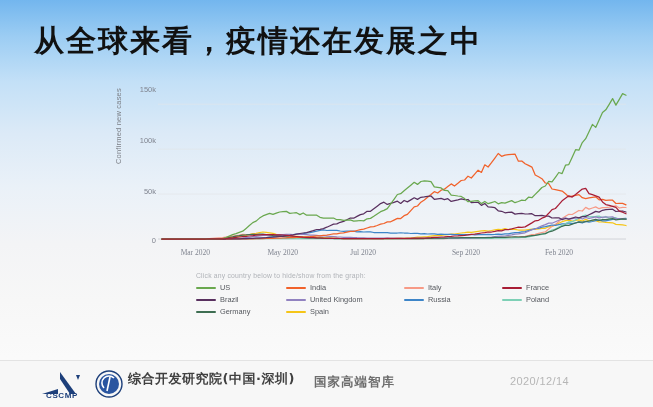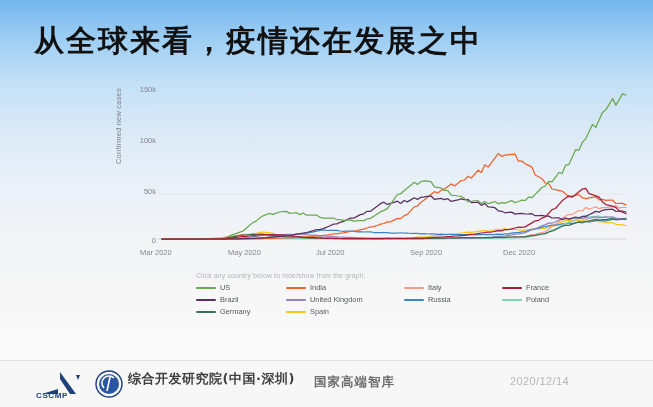--- a/index.html
+++ b/index.html
@@ -40,21 +40,21 @@
     transform:rotate(-90deg);transform-origin:0 0;
     font-size:7.5px;color:#7b7f86;white-space:nowrap;
     letter-spacing:.2px;
   }
   .ytick{
     position:absolute;right:0;font-size:7.5px;color:#808590;
     text-align:right;width:40px;
   }
   .xtick{
     position:absolute;font-size:7.5px;color:#808590;
-    text-align:left;width:70px;
+    text-align:right;width:70px;font-family:Liberation Serif, serif;
   }
 
   
   .legend{
     position:absolute;left:196px;top:272px;width:420px;
   }
   .legend-hint{
     font-size:6.8px;color:#b0b3b8;margin-bottom:4px;letter-spacing:.2px;
   }
   .legend-grid{
@@ -78,21 +78,21 @@
     text-underline-offset:1px;
   }
 
   
   .footer{
     position:absolute;left:0;bottom:0;width:653px;height:46px;
     background:#f7f7f7;border-top:1px solid #e3e3e3;
   }
   .cscmp{position:absolute;left:36px;top:8px;width:52px;height:32px;}
   .cscmp-txt{
-    position:absolute;left:36px;top:30px;width:52px;
+    position:absolute;left:36px;top:30px;width:52px;text-align:center;
     font-size:8px;font-weight:700;color:#1d3f7a;letter-spacing:.6px;
   }
   .cdi-mark{position:absolute;left:95px;top:9px;width:28px;height:28px;}
   .cdi-cn{
     position:absolute;left:128px;top:9px;
     font-size:13px;font-weight:700;color:#404040;letter-spacing:.5px;
     font-family:"DejaVu Sans","Liberation Sans",sans-serif;white-space:nowrap;
   }
   .cdi-en{
     position:absolute;left:129px;top:26px;
@@ -136,23 +136,23 @@
         <path d="M44.0 167.0 L47.4 167.0 L50.7 167.0 L54.1 167.0 L57.4 167.0 L60.8 167.0 L64.2 167.0 L67.5 167.0 L70.9 167.0 L74.3 167.0 L77.6 167.0 L81.0 167.0 L84.3 167.0 L87.7 167.0 L91.1 167.0 L94.4 167.0 L97.8 167.0 L101.2 167.0 L104.5 167.0 L107.9 166.8 L111.2 166.7 L114.6 166.6 L118.0 166.5 L121.3 166.3 L124.7 166.2 L128.1 165.7 L131.4 165.3 L134.8 164.7 L138.1 164.4 L141.5 163.9 L144.9 163.5 L148.2 163.3 L151.6 163.0 L155.0 163.1 L158.3 162.9 L161.7 162.6 L165.0 162.5 L168.4 162.4 L171.8 162.3 L175.1 162.6 L178.5 162.5 L181.9 162.4 L185.2 162.4 L188.6 162.6 L191.9 163.1 L195.3 163.2 L198.7 163.3 L202.0 163.8 L205.4 163.7 L208.8 164.2 L212.1 164.3 L215.5 164.5 L218.8 164.8 L222.2 165.0 L225.6 165.3 L228.9 165.3 L232.3 165.4 L235.7 165.5 L239.0 165.7 L242.4 165.8 L245.7 165.9 L249.1 166.0 L252.5 166.0 L255.8 166.1 L259.2 166.1 L262.6 166.1 L265.9 166.2 L269.3 166.2 L272.6 166.3 L276.0 166.3 L279.4 166.4 L282.7 166.4 L286.1 166.5 L289.4 166.4 L292.8 166.4 L296.2 166.4 L299.5 166.4 L302.9 166.4 L306.3 166.4 L309.6 166.3 L313.0 166.3 L316.3 166.3 L319.7 166.3 L323.1 166.2 L326.4 166.2 L329.8 166.2 L333.2 166.2 L336.5 166.1 L339.9 166.1 L343.2 166.1 L346.6 166.1 L350.0 166.0 L353.3 166.0 L356.7 165.9 L360.1 165.8 L363.4 165.7 L366.8 165.7 L370.1 165.4 L373.5 165.1 L376.9 164.7 L380.2 164.4 L383.6 164.2 L387.0 164.0 L390.3 163.4 L393.7 162.8 L397.0 162.1 L400.4 161.9 L403.8 161.3 L407.1 160.8 L410.5 159.3 L413.9 157.7 L417.2 157.0 L420.6 155.4 L423.9 153.8 L427.3 152.6 L430.7 151.2 L434.0 151.2 L437.4 149.7 L440.8 148.2 L444.1 146.7 L447.5 145.9 L450.8 147.2 L454.2 146.7 L457.6 146.2 L460.9 145.7 L464.3 147.0 L467.7 145.4 L471.0 146.5 L474.4 145.7 L477.7 144.8 L481.1 145.9 L484.5 145.1 L487.8 145.1 L491.2 145.0 L494.6 144.9 L497.9 146.7 L501.3 146.6 L504.6 146.6 L508.0 147.2 " fill="none" stroke="#9182c0" stroke-width="1.25" stroke-linejoin="round" stroke-linecap="round"></path>
         <path d="M44.0 167.0 L47.4 167.0 L50.7 167.0 L54.1 167.0 L57.4 167.0 L60.8 167.0 L64.2 167.0 L67.5 167.0 L70.9 167.0 L74.3 167.0 L77.6 167.0 L81.0 167.0 L84.3 167.0 L87.7 167.0 L91.1 166.9 L94.4 166.9 L97.8 166.9 L101.2 166.9 L104.5 166.8 L107.9 166.2 L111.2 165.5 L114.6 164.9 L118.0 164.1 L121.3 163.7 L124.7 163.1 L128.1 162.9 L131.4 162.6 L134.8 162.3 L138.1 162.5 L141.5 162.2 L144.9 162.1 L148.2 162.5 L151.6 162.8 L155.0 163.5 L158.3 163.8 L161.7 164.2 L165.0 164.7 L168.4 164.8 L171.8 165.1 L175.1 165.2 L178.5 165.4 L181.9 165.5 L185.2 165.7 L188.6 165.8 L191.9 165.9 L195.3 166.0 L198.7 166.1 L202.0 166.2 L205.4 166.3 L208.8 166.3 L212.1 166.4 L215.5 166.5 L218.8 166.5 L222.2 166.6 L225.6 166.6 L228.9 166.6 L232.3 166.7 L235.7 166.7 L239.0 166.7 L242.4 166.7 L245.7 166.7 L249.1 166.7 L252.5 166.6 L255.8 166.6 L259.2 166.6 L262.6 166.6 L265.9 166.6 L269.3 166.6 L272.6 166.6 L276.0 166.6 L279.4 166.6 L282.7 166.6 L286.1 166.6 L289.4 166.6 L292.8 166.6 L296.2 166.6 L299.5 166.5 L302.9 166.5 L306.3 166.5 L309.6 166.4 L313.0 166.3 L316.3 166.2 L319.7 166.2 L323.1 166.1 L326.4 166.0 L329.8 166.0 L333.2 165.9 L336.5 165.8 L339.9 165.8 L343.2 165.7 L346.6 165.7 L350.0 165.7 L353.3 165.7 L356.7 165.7 L360.1 165.7 L363.4 165.7 L366.8 165.7 L370.1 165.7 L373.5 165.6 L376.9 165.4 L380.2 165.5 L383.6 165.3 L387.0 165.3 L390.3 165.1 L393.7 165.0 L397.0 164.9 L400.4 165.0 L403.8 164.8 L407.1 164.8 L410.5 164.2 L413.9 163.6 L417.2 163.3 L420.6 162.7 L423.9 162.0 L427.3 161.6 L430.7 160.0 L434.0 159.2 L437.4 157.6 L440.8 156.0 L444.1 154.3 L447.5 153.1 L450.8 153.3 L454.2 152.2 L457.6 151.0 L460.9 149.8 L464.3 150.2 L467.7 149.7 L471.0 149.0 L474.4 148.2 L477.7 147.4 L481.1 148.4 L484.5 147.6 L487.8 147.6 L491.2 147.1 L494.6 146.6 L497.9 147.9 L501.3 147.4 L504.6 146.9 L508.0 147.2 " fill="none" stroke="#3e6e52" stroke-width="1.25" stroke-linejoin="round" stroke-linecap="round"></path>
         <path d="M44.0 167.0 L47.4 167.0 L50.7 167.0 L54.1 167.0 L57.4 167.0 L60.8 167.0 L64.2 167.0 L67.5 167.0 L70.9 167.0 L74.3 167.0 L77.6 167.0 L81.0 167.0 L84.3 167.0 L87.7 167.0 L91.1 167.0 L94.4 167.0 L97.8 167.0 L101.2 167.0 L104.5 167.0 L107.9 167.0 L111.2 167.0 L114.6 167.0 L118.0 166.9 L121.3 166.9 L124.7 166.9 L128.1 166.9 L131.4 166.8 L134.8 166.8 L138.1 166.7 L141.5 166.7 L144.9 166.6 L148.2 166.5 L151.6 166.4 L155.0 166.3 L158.3 166.2 L161.7 166.1 L165.0 166.0 L168.4 165.9 L171.8 165.7 L175.1 165.6 L178.5 165.5 L181.9 165.3 L185.2 165.2 L188.6 165.0 L191.9 164.7 L195.3 164.3 L198.7 163.9 L202.0 163.8 L205.4 163.3 L208.8 163.1 L212.1 162.5 L215.5 161.9 L218.8 161.8 L222.2 161.2 L225.6 160.9 L228.9 160.1 L232.3 159.3 L235.7 159.3 L239.0 158.5 L242.4 157.6 L245.7 157.2 L249.1 156.0 L252.5 154.8 L255.8 154.7 L259.2 153.5 L262.6 152.2 L265.9 151.5 L269.3 149.9 L272.6 149.8 L276.0 148.1 L279.4 146.4 L282.7 146.6 L286.1 143.7 L289.4 142.3 L292.8 138.6 L296.2 134.9 L299.5 134.0 L302.9 130.2 L306.3 127.9 L309.6 125.2 L313.0 122.5 L316.3 119.7 L319.7 121.0 L323.1 118.2 L326.4 117.2 L329.8 114.6 L333.2 111.9 L336.5 114.0 L339.9 111.3 L343.2 108.5 L346.6 108.0 L350.0 104.2 L353.3 106.0 L356.7 102.1 L360.1 98.2 L363.4 100.4 L366.8 92.8 L370.1 95.0 L373.5 90.7 L376.9 86.1 L380.2 81.5 L383.6 84.3 L387.0 83.1 L390.3 82.7 L393.7 82.3 L397.0 82.1 L400.4 89.2 L403.8 89.0 L407.1 91.8 L410.5 93.4 L413.9 95.1 L417.2 103.0 L420.6 104.7 L423.9 106.7 L427.3 111.0 L430.7 111.6 L434.0 117.0 L437.4 117.6 L440.8 118.3 L444.1 119.1 L447.5 121.8 L450.8 124.9 L454.2 124.1 L457.6 123.4 L460.9 122.6 L464.3 125.7 L467.7 126.6 L471.0 125.9 L474.4 125.3 L477.7 124.8 L481.1 127.8 L484.5 127.3 L487.8 128.3 L491.2 128.2 L494.6 128.2 L497.9 131.5 L501.3 131.4 L504.6 131.4 L508.0 132.8 " fill="none" stroke="#f1622b" stroke-width="1.25" stroke-linejoin="round" stroke-linecap="round"></path>
         <path d="M44.0 167.0 L47.4 167.0 L50.7 167.0 L54.1 167.0 L57.4 167.0 L60.8 167.0 L64.2 167.0 L67.5 167.0 L70.9 167.0 L74.3 167.0 L77.6 167.0 L81.0 167.0 L84.3 167.0 L87.7 167.0 L91.1 167.0 L94.4 167.0 L97.8 167.0 L101.2 167.0 L104.5 167.0 L107.9 167.0 L111.2 166.9 L114.6 166.9 L118.0 166.8 L121.3 166.8 L124.7 166.7 L128.1 166.6 L131.4 166.5 L134.8 166.3 L138.1 166.2 L141.5 166.1 L144.9 165.9 L148.2 165.7 L151.6 165.3 L155.0 165.2 L158.3 164.9 L161.7 164.5 L165.0 164.3 L168.4 163.7 L171.8 163.4 L175.1 162.8 L178.5 162.1 L181.9 161.5 L185.2 161.0 L188.6 160.6 L191.9 159.6 L195.3 158.6 L198.7 157.5 L202.0 157.3 L205.4 156.6 L208.8 155.2 L212.1 153.7 L215.5 152.1 L218.8 151.9 L222.2 150.3 L225.6 149.4 L228.9 147.7 L232.3 146.0 L235.7 146.2 L239.0 144.4 L242.4 142.6 L245.7 141.8 L249.1 139.3 L252.5 139.3 L255.8 136.8 L259.2 134.2 L262.6 131.6 L265.9 130.2 L269.3 132.4 L272.6 131.3 L276.0 130.3 L279.4 129.2 L282.7 131.4 L286.1 128.5 L289.4 129.9 L292.8 127.9 L296.2 125.8 L299.5 127.4 L302.9 125.3 L306.3 124.9 L309.6 124.4 L313.0 124.0 L316.3 127.3 L319.7 126.8 L323.1 126.4 L326.4 127.6 L329.8 126.7 L333.2 129.4 L336.5 128.6 L339.9 127.8 L343.2 126.9 L346.6 127.6 L350.0 127.5 L353.3 130.6 L356.7 130.5 L360.1 130.3 L363.4 133.4 L366.8 131.5 L370.1 134.9 L373.5 135.2 L376.9 135.7 L380.2 138.8 L383.6 139.3 L387.0 140.8 L390.3 140.4 L393.7 140.1 L397.0 142.1 L400.4 141.7 L403.8 141.4 L407.1 142.0 L410.5 141.9 L413.9 141.7 L417.2 143.7 L420.6 143.6 L423.9 143.4 L427.3 144.2 L430.7 144.1 L434.0 146.0 L437.4 145.9 L440.8 145.8 L444.1 147.6 L447.5 146.5 L450.8 147.2 L454.2 146.1 L457.6 145.0 L460.9 145.8 L464.3 144.7 L467.7 144.4 L471.0 142.8 L474.4 141.1 L477.7 139.4 L481.1 140.1 L484.5 138.3 L487.8 137.7 L491.2 137.4 L494.6 137.2 L497.9 139.5 L501.3 139.2 L504.6 139.0 L508.0 140.0 " fill="none" stroke="#59305f" stroke-width="1.25" stroke-linejoin="round" stroke-linecap="round"></path>
         <path d="M44.0 167.0 L47.4 167.0 L50.7 167.0 L54.1 167.0 L57.4 167.0 L60.8 167.0 L64.2 167.0 L67.5 167.0 L70.9 167.0 L74.3 167.0 L77.6 167.0 L81.0 167.0 L84.3 167.0 L87.7 167.0 L91.1 166.9 L94.4 166.9 L97.8 166.8 L101.2 166.8 L104.5 166.7 L107.9 165.5 L111.2 164.1 L114.6 162.7 L118.0 161.7 L121.3 160.3 L124.7 159.2 L128.1 156.4 L131.4 153.6 L134.8 150.6 L138.1 149.1 L141.5 146.1 L144.9 143.9 L148.2 142.7 L151.6 141.4 L155.0 142.4 L158.3 141.2 L161.7 140.0 L165.0 139.7 L168.4 139.4 L171.8 141.4 L175.1 141.0 L178.5 140.7 L181.9 142.6 L185.2 141.0 L188.6 143.2 L191.9 143.2 L195.3 143.2 L198.7 143.2 L202.0 145.3 L205.4 146.2 L208.8 146.1 L212.1 146.0 L215.5 146.0 L218.8 147.7 L222.2 147.7 L225.6 148.4 L228.9 148.1 L232.3 147.8 L235.7 149.1 L239.0 148.8 L242.4 148.5 L245.7 148.9 L249.1 146.8 L252.5 146.4 L255.8 144.3 L259.2 142.0 L262.6 139.7 L265.9 138.4 L269.3 136.6 L272.6 132.1 L276.0 127.4 L279.4 122.5 L282.7 121.7 L286.1 118.7 L289.4 116.0 L292.8 113.2 L296.2 110.3 L299.5 112.4 L302.9 109.5 L306.3 108.9 L309.6 109.2 L313.0 109.6 L316.3 114.9 L319.7 115.4 L323.1 115.9 L326.4 118.4 L329.8 118.7 L333.2 123.2 L336.5 123.5 L339.9 124.0 L343.2 124.4 L346.6 126.6 L350.0 129.7 L353.3 129.3 L356.7 128.9 L360.1 128.6 L363.4 131.6 L366.8 129.5 L370.1 131.7 L373.5 130.6 L376.9 129.5 L380.2 131.8 L383.6 130.7 L387.0 131.1 L390.3 129.8 L393.7 128.6 L397.0 130.7 L400.4 129.5 L403.8 128.2 L407.1 128.5 L410.5 125.2 L413.9 125.7 L417.2 122.4 L420.6 119.0 L423.9 115.5 L427.3 114.0 L430.7 109.4 L434.0 109.9 L437.4 105.3 L440.8 100.5 L444.1 101.6 L447.5 93.2 L450.8 92.6 L454.2 85.3 L457.6 77.7 L460.9 78.2 L464.3 70.6 L467.7 66.7 L471.0 59.7 L474.4 52.4 L477.7 55.4 L481.1 48.0 L484.5 40.5 L487.8 37.8 L491.2 32.3 L494.6 26.6 L497.9 33.1 L501.3 27.4 L504.6 21.6 L508.0 23.2 " fill="none" stroke="#6aa84f" stroke-width="1.25" stroke-linejoin="round" stroke-linecap="round"></path>
         <path d="M44.0 167.0 L47.4 167.0 L50.7 167.0 L54.1 167.0 L57.4 167.0 L60.8 167.0 L64.2 167.0 L67.5 167.0 L70.9 167.0 L74.3 167.0 L77.6 167.0 L81.0 167.0 L84.3 167.0 L87.7 167.0 L91.1 166.9 L94.4 166.9 L97.8 166.9 L101.2 166.9 L104.5 166.8 L107.9 166.5 L111.2 166.1 L114.6 165.8 L118.0 165.4 L121.3 165.0 L124.7 164.7 L128.1 164.5 L131.4 164.0 L134.8 163.6 L138.1 163.1 L141.5 163.0 L144.9 162.7 L148.2 162.7 L151.6 162.6 L155.0 162.6 L158.3 162.9 L161.7 162.9 L165.0 163.0 L168.4 163.3 L171.8 163.6 L175.1 164.2 L178.5 164.5 L181.9 164.8 L185.2 165.2 L188.6 165.3 L191.9 165.6 L195.3 165.7 L198.7 165.9 L202.0 166.0 L205.4 166.2 L208.8 166.3 L212.1 166.3 L215.5 166.4 L218.8 166.4 L222.2 166.5 L225.6 166.6 L228.9 166.6 L232.3 166.6 L235.7 166.6 L239.0 166.6 L242.4 166.6 L245.7 166.6 L249.1 166.5 L252.5 166.5 L255.8 166.5 L259.2 166.5 L262.6 166.5 L265.9 166.5 L269.3 166.4 L272.6 166.4 L276.0 166.4 L279.4 166.4 L282.7 166.4 L286.1 166.4 L289.4 166.3 L292.8 166.3 L296.2 166.2 L299.5 166.2 L302.9 166.1 L306.3 166.1 L309.6 165.9 L313.0 165.7 L316.3 165.4 L319.7 165.3 L323.1 165.0 L326.4 164.8 L329.8 164.5 L333.2 164.3 L336.5 164.0 L339.9 163.9 L343.2 163.6 L346.6 163.4 L350.0 162.9 L353.3 162.3 L356.7 162.2 L360.1 161.6 L363.4 161.0 L366.8 160.6 L370.1 160.0 L373.5 160.0 L376.9 159.4 L380.2 158.7 L383.6 158.8 L387.0 157.7 L390.3 157.7 L393.7 156.9 L397.0 156.0 L400.4 155.1 L403.8 155.3 L407.1 154.9 L410.5 152.9 L413.9 150.9 L417.2 148.8 L420.6 148.3 L423.9 146.2 L427.3 144.9 L430.7 141.3 L434.0 137.6 L437.4 136.5 L440.8 132.7 L444.1 128.8 L447.5 126.3 L450.8 123.8 L454.2 125.1 L457.6 122.5 L460.9 119.8 L464.3 117.1 L467.7 116.3 L471.0 121.6 L474.4 122.7 L477.7 123.8 L481.1 125.1 L484.5 129.9 L487.8 132.6 L491.2 133.4 L494.6 134.4 L497.9 135.4 L501.3 139.2 L504.6 140.2 L508.0 141.8 " fill="none" stroke="#a81d35" stroke-width="1.25" stroke-linejoin="round" stroke-linecap="round"></path>
       </svg>
 
     <div class="xtick" style="left:22px;top:176px;">Mar 2020</div>
     <div class="xtick" style="left:110px;top:176px;">May 2020</div>
-    <div class="xtick" style="left:198px;top:176px;">Jul 2020</div>
+    <div class="xtick" style="left:188px;top:176px;">Jul 2020</div>
     <div class="xtick" style="left:292px;top:176px;">Sep 2020</div>
-    <div class="xtick" style="left:385px;top:176px;">Dec 2020</div>
+    <div class="xtick" style="left:385px;top:176px;">Feb 2020</div>
   </div>
 
   <div class="legend">
     <div class="legend-hint">Click any country below to hide/show from the graph:</div>
     <div class="legend-grid" id="legend-grid">
         <div class="legend-item">
           <span class="legend-swatch" style="background: rgb(106, 168, 79);"></span>
           <span class="legend-label">US</span>
         </div>
         <div class="legend-item">

